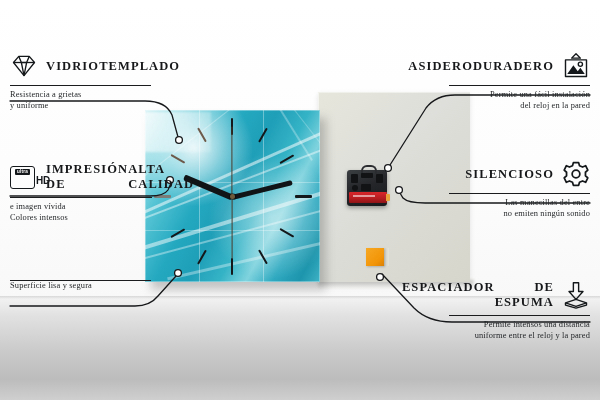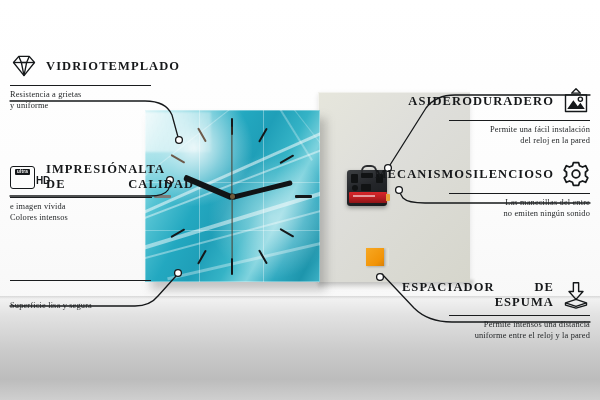--- a/index.html
+++ b/index.html
@@ -302,26 +302,26 @@
     </div>
     <div class="fline" style="margin-top:5px; width:142px;"></div>
     <div class="fdesc" style="margin-top:4px;">
       <div>e imagen vívida</div>
       <div>Colores intensos</div>
     </div>
   </div>
 
   <div class="feature left" style="left:10px; top:275px; width:152px;">
     <div class="fline" style="margin-top:5px; width:141px;"></div>
-    <div class="fdesc" style="margin-top:20px;">
+    <div class="fdesc" style="margin-top:0;">
       <div>Superficie lisa y segura</div>
     </div>
   </div>
 
-  <div class="feature right" style="left:438px; top:52px; width:152px;margin-top:35px;">
+  <div class="feature right" style="left:438px; top:52px; width:152px;">
     <div class="head-row">
       <div class="title-col">
         <span class="ftitle">ASIDERO</span>
         <span class="ftitle">DURADERO</span>
       </div>
       <svg class="ficon" viewBox="0 0 32 32">
         <g fill="none" stroke="#15181a" stroke-width="1.6" stroke-linejoin="round">
           <path d="M16 2 L11 7 L21 7 Z"></path>
           <rect x="4" y="9" width="24" height="19"></rect>
           <path d="M6 25 L13 15 L18 22 L21 18 L26 25 Z" fill="#15181a" stroke="none"></path>
@@ -332,21 +332,20 @@
     <div class="fline" style="margin-top:5px; margin-left:11px; width:141px;"></div>
     <div class="fdesc" style="margin-top:4px;">
       <div>Permite una fácil instalación</div>
       <div>del reloj en la pared</div>
     </div>
   </div>
 
   <div class="feature right" style="left:438px; top:160px; width:152px;">
     <div class="head-row">
       <div class="title-col">
-        <span class="ftitle">MECANISMO</span>
         <span class="ftitle">SILENCIOSO</span>
       </div>
       <svg class="ficon" viewBox="0 0 32 32">
         <g fill="none" stroke="#15181a" stroke-width="2" stroke-linejoin="round">
           <path d="M13 3 L19 3 L20 6.5 L23.5 8 L27 6.5 L29.5 11.5 L26.8 14 L26.8 18 L29.5 20.5 L27 25.5 L23.5 24 L20 25.5 L19 29 L13 29 L12 25.5 L8.5 24 L5 25.5 L2.5 20.5 L5.2 18 L5.2 14 L2.5 11.5 L5 6.5 L8.5 8 L12 6.5 Z"></path>
           <circle cx="16" cy="16" r="4.4"></circle>
         </g>
       </svg>
     </div>
     <div class="fline" style="margin-top:5px; margin-left:11px; width:141px;"></div>

